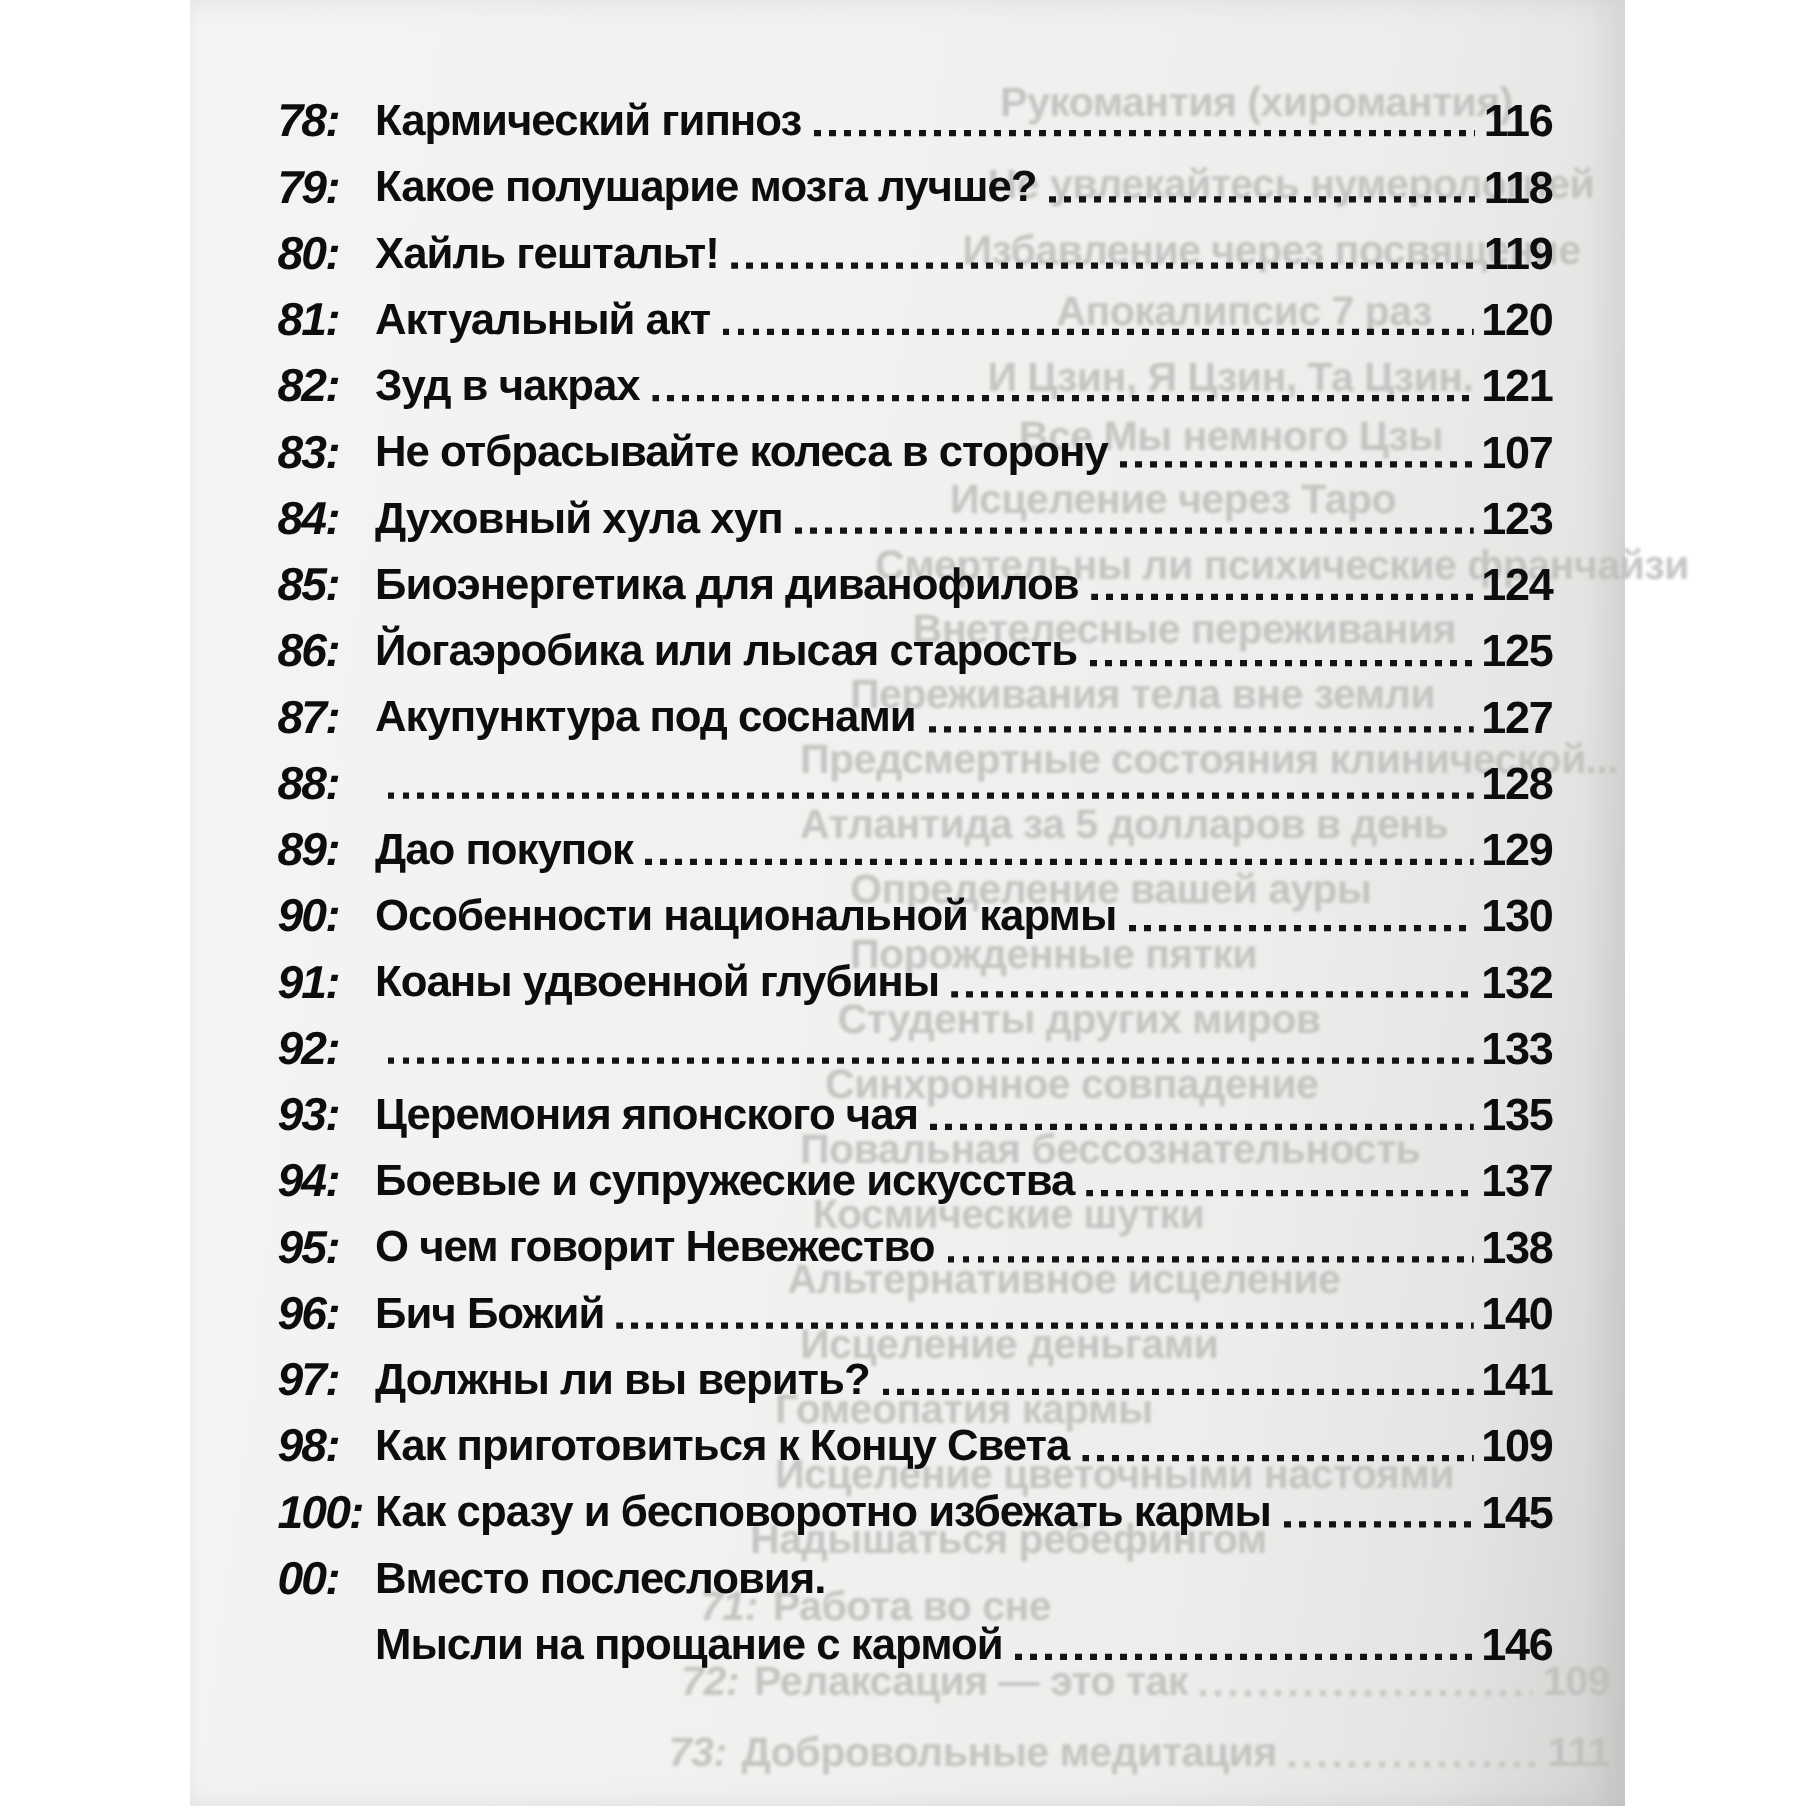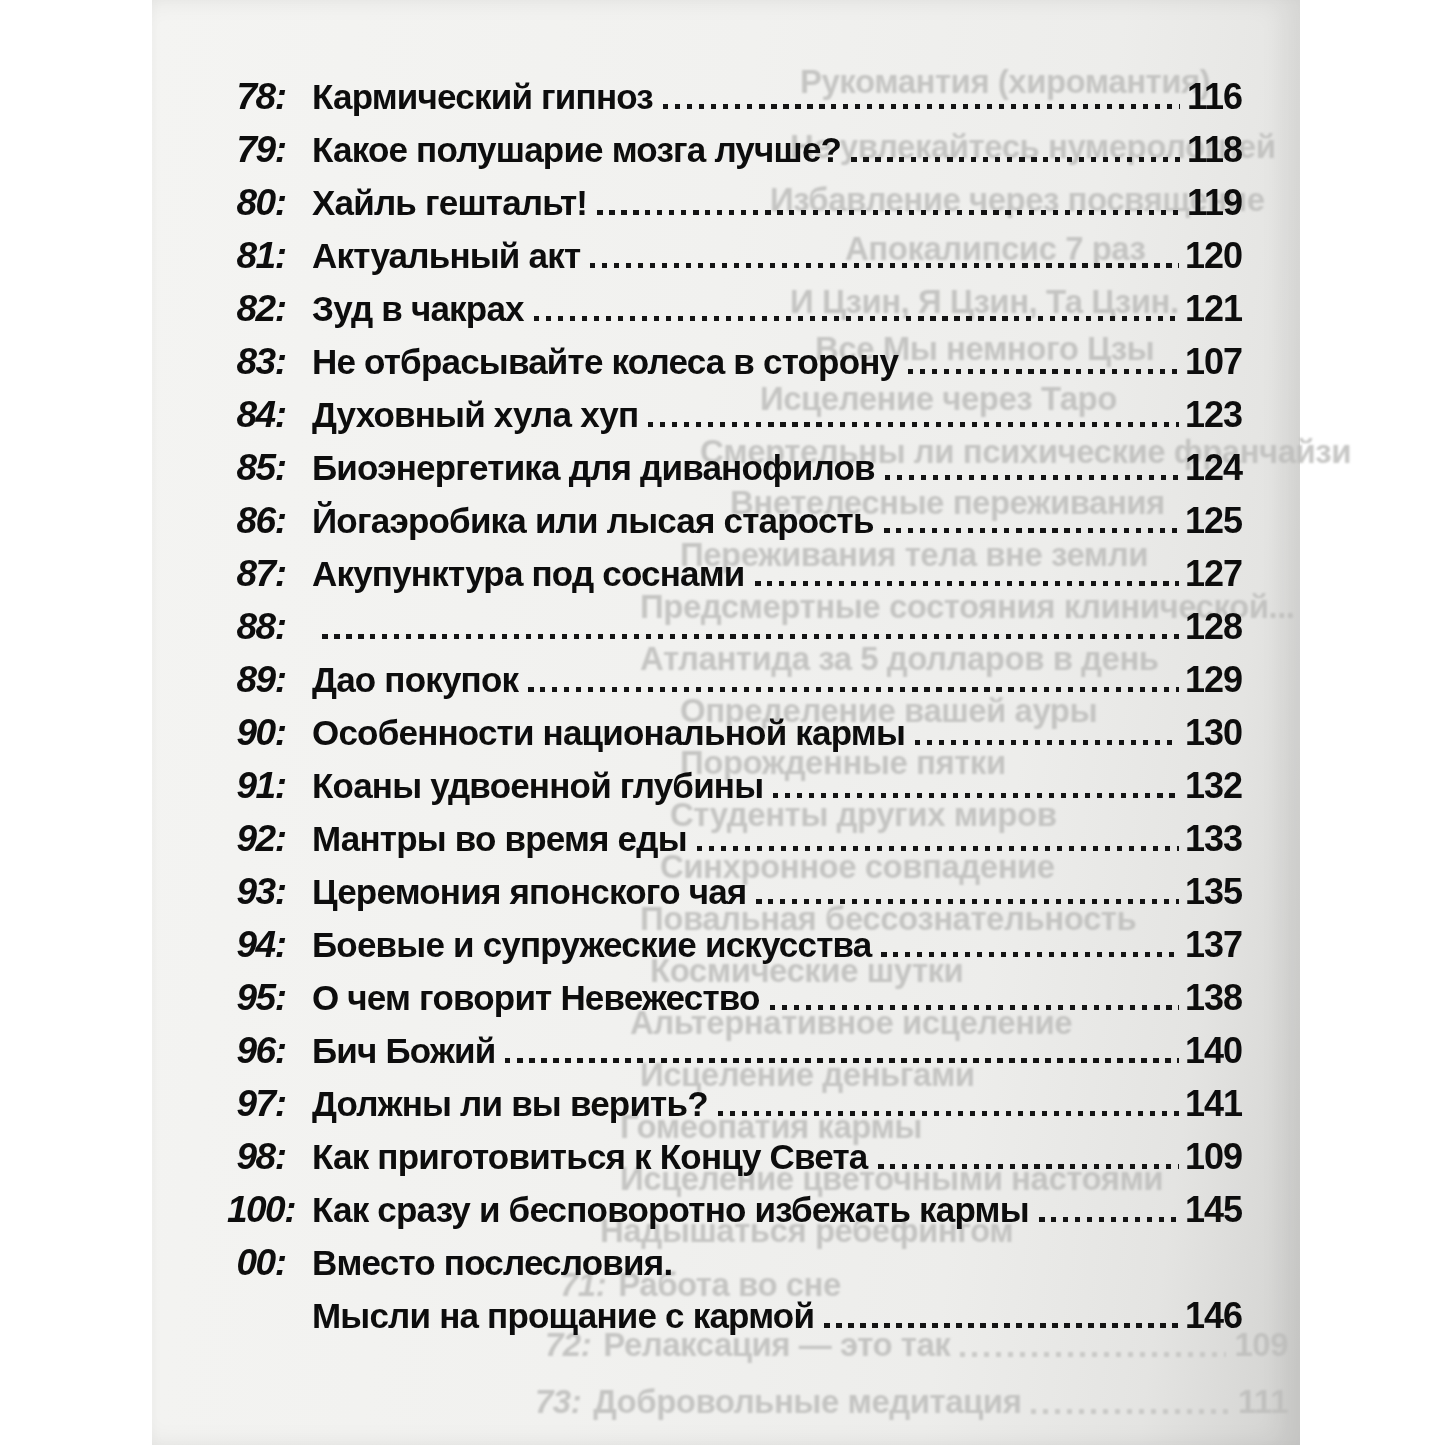--- a/index.html
+++ b/index.html
@@ -31,21 +31,21 @@
   
   .toc-list{
     position:absolute;inset:0;z-index:2;
     padding:70px 58px 0 70px;display:flex;flex-direction:column;
   }
   .toc-row{
     height:53px;display:flex;align-items:center;white-space:nowrap;
     color:#0d0d0d;
   }
   .chapter-num{
-    min-width:78px;text-align:center;margin-right:12px;flex:0 0 auto;
+    min-width:78px;text-align:left;flex:0 0 auto;
     font-weight:bold;font-style:italic;font-size:37px;letter-spacing:-1.5px;
   }
   .chapter-title{
     flex:0 0 auto;font-weight:bold;font-size:35px;letter-spacing:-0.8px;text-align:center;
   }
   .dot-leader{
     flex:1 1 auto;min-width:28px;height:5.5px;align-self:flex-end;
     margin:0 6px 14px 10px;
     background-image:repeating-linear-gradient(to right,#141414 0 5.5px,transparent 5.5px 12px);
   }
@@ -224,21 +224,20 @@
         <span class="page-num">130</span>
       </div>
       <div class="toc-row">
         <span class="chapter-num">91:</span>
         <span class="chapter-title">Коаны удвоенной глубины</span>
         <span class="dot-leader"></span>
         <span class="page-num">132</span>
       </div>
       <div class="toc-row">
         <span class="chapter-num">92:</span>
-        <span class="chapter-title">Мантры во время еды</span>
         <span class="dot-leader"></span>
         <span class="page-num">133</span>
       </div>
       <div class="toc-row">
         <span class="chapter-num">93:</span>
         <span class="chapter-title">Церемония японского чая</span>
         <span class="dot-leader"></span>
         <span class="page-num">135</span>
       </div>
       <div class="toc-row">

